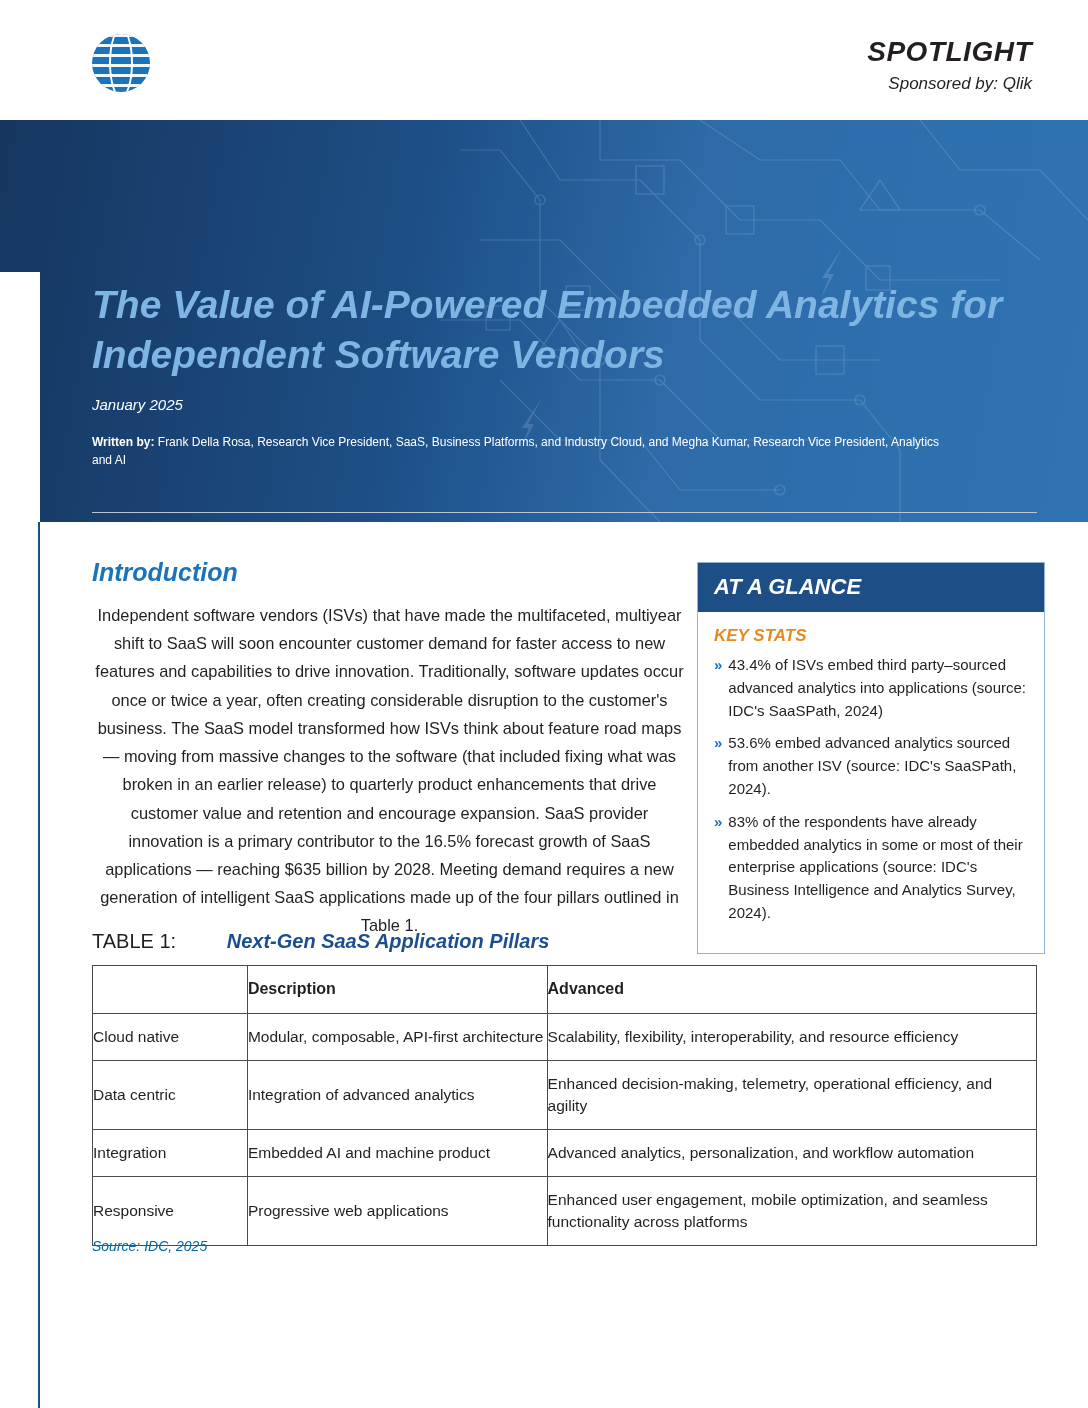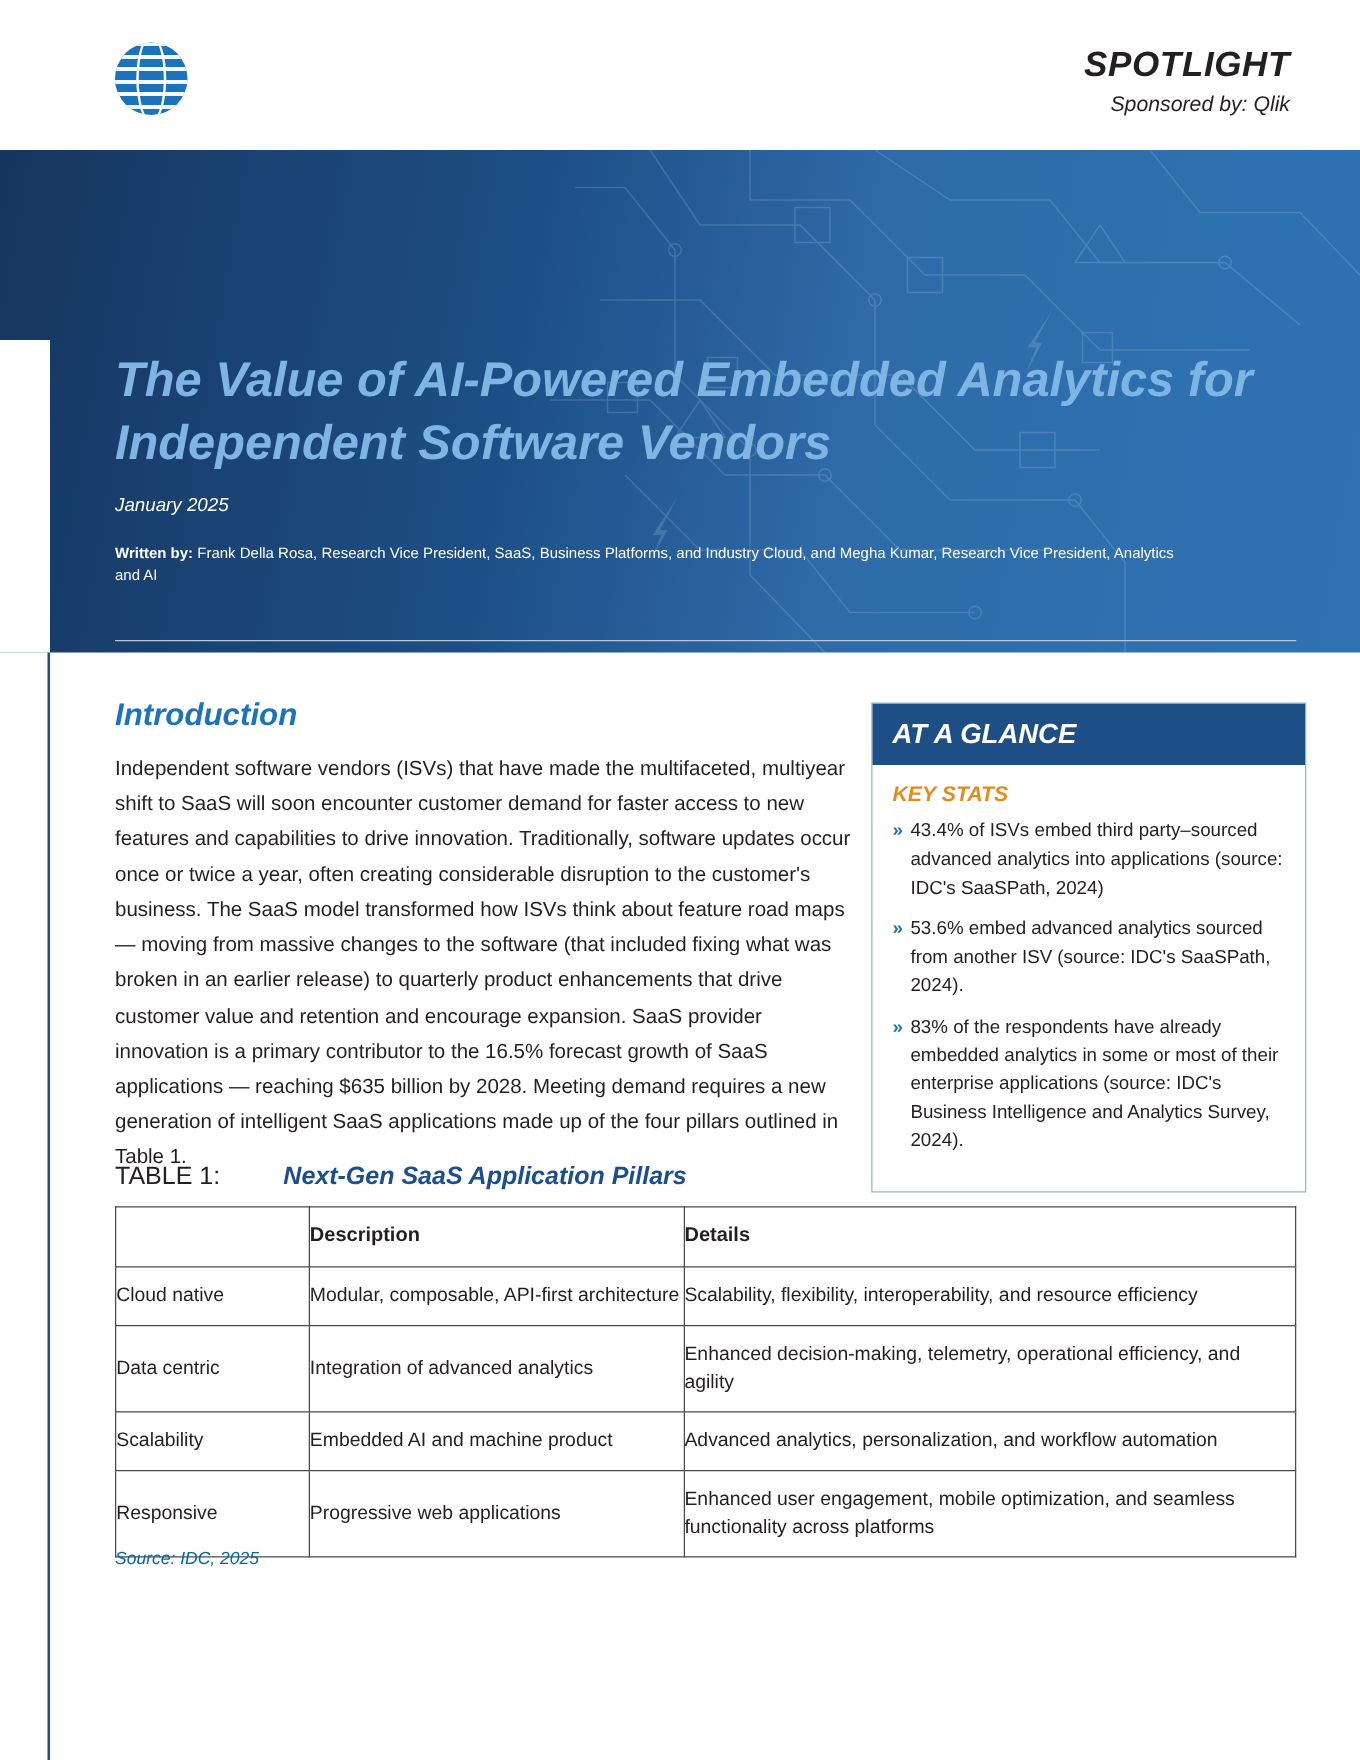--- a/index.html
+++ b/index.html
@@ -173,21 +173,21 @@
     font-weight: bold;
     font-style: italic;
     color: #1b74bb;
     margin: 0 0 14px 0;
   }
   .intro-text {
     font-size: 16.4px;
     line-height: 1.72;
     color: #231f20;
     margin: 0;
-    text-align: left;
+    text-align: center;
   }
 
   
   .glance {
     position: absolute;
     left: 697px;
     top: 562px;
     width: 348px;
     border: 1px solid #8fb4d4;
     box-sizing: border-box;
@@ -360,36 +360,36 @@
 <table class="pillars">
   <colgroup>
       <col class="c1">
       <col class="c2">
       <col class="c3">
     </colgroup>
   <thead>
     <tr>
       <th></th>
       <th>Description</th>
-      <th>Details</th>
+      <th>Advanced</th>
     </tr>
   </thead>
   <tbody>
     <tr>
       <td>Cloud native</td>
       <td>Modular, composable, API-first architecture</td>
       <td>Scalability, flexibility, interoperability, and resource efficiency</td>
     </tr>
     <tr>
       <td>Data centric</td>
       <td>Integration of advanced analytics</td>
       <td>Enhanced decision-making, telemetry, operational efficiency, and agility</td>
     </tr>
     <tr>
-      <td>Scalability</td>
+      <td>Integration</td>
       <td>Embedded AI and machine product</td>
       <td>Advanced analytics, personalization, and workflow automation</td>
     </tr>
     <tr>
       <td>Responsive</td>
       <td>Progressive web applications</td>
       <td>Enhanced user engagement, mobile optimization, and seamless functionality across platforms</td>
     </tr>
   </tbody>
 </table>

